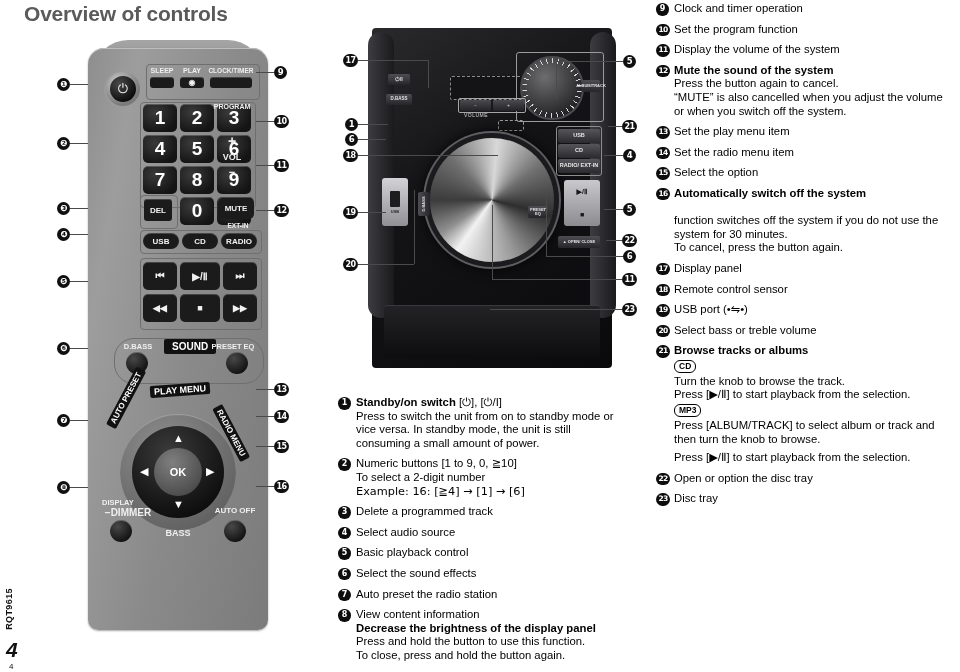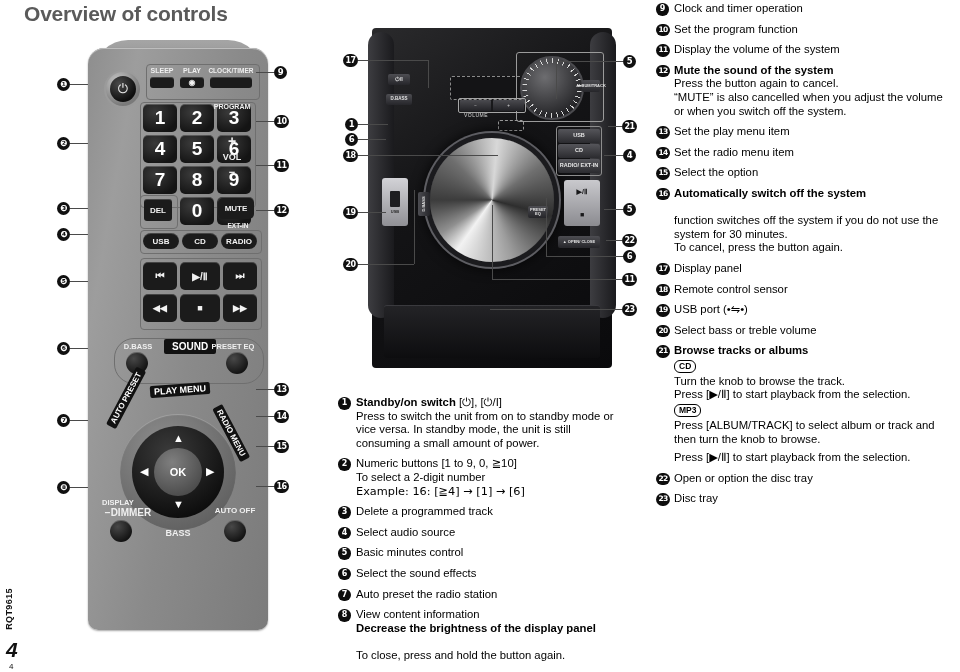--- a/index.html
+++ b/index.html
@@ -465,35 +465,35 @@
     <div class="item">
       <span class="cbn">3</span>
       <span>Delete a programmed track</span>
     </div>
     <div class="item">
       <span class="cbn">4</span>
       <span>Select audio source</span>
     </div>
     <div class="item">
       <span class="cbn">5</span>
-      <span>Basic minutes control</span>
+      <span>Basic playback control</span>
     </div>
     <div class="item">
       <span class="cbn">6</span>
       <span>Select the sound effects</span>
     </div>
     <div class="item">
       <span class="cbn">7</span>
       <span>Auto preset the radio station</span>
     </div>
     <div class="item">
       <span class="cbn">8</span>
       <span>View content information</span><br>
       <span class="b">Decrease the brightness of the display panel</span><br>
-      <br>
+      <span>Press and hold the button to use this function.</span><br>
       <span>To close, press and hold the button again.</span>
     </div>
   </div>
 
   <div class="txtcol" id="right-text">
     <div class="item">
       <span class="cbn">9</span>
       <span>Clock and timer operation</span>
     </div>
     <div class="item">

